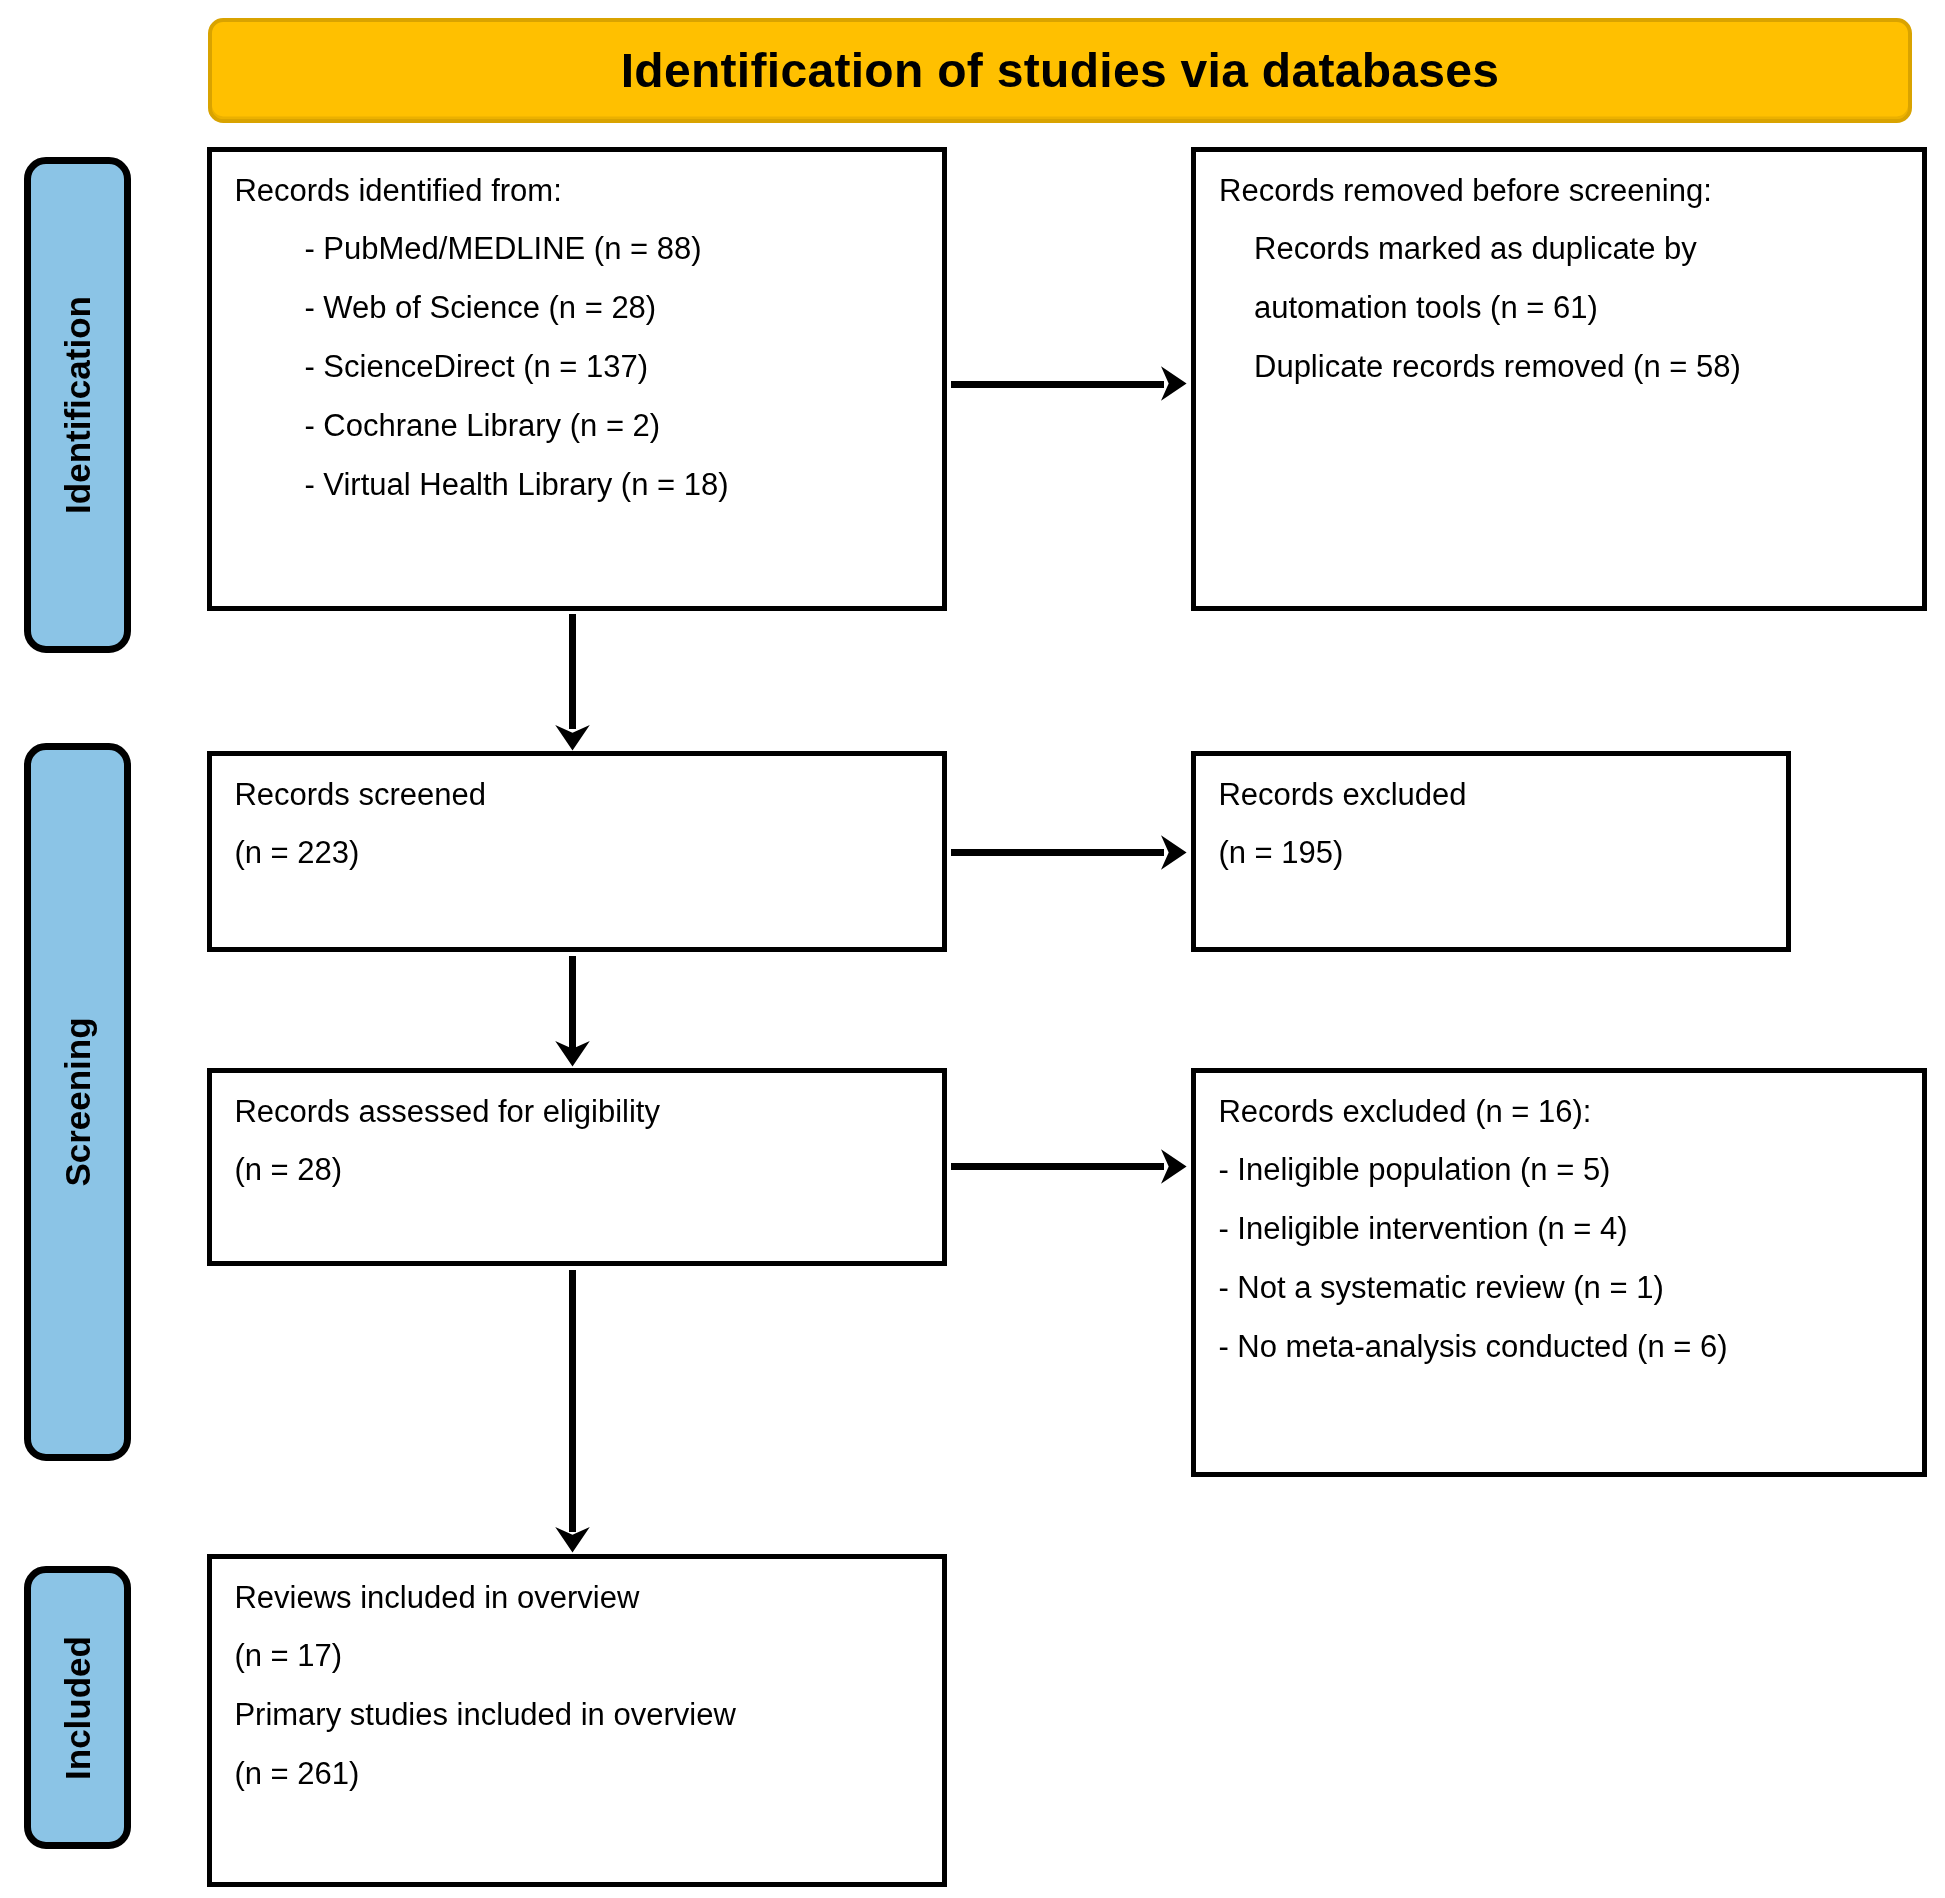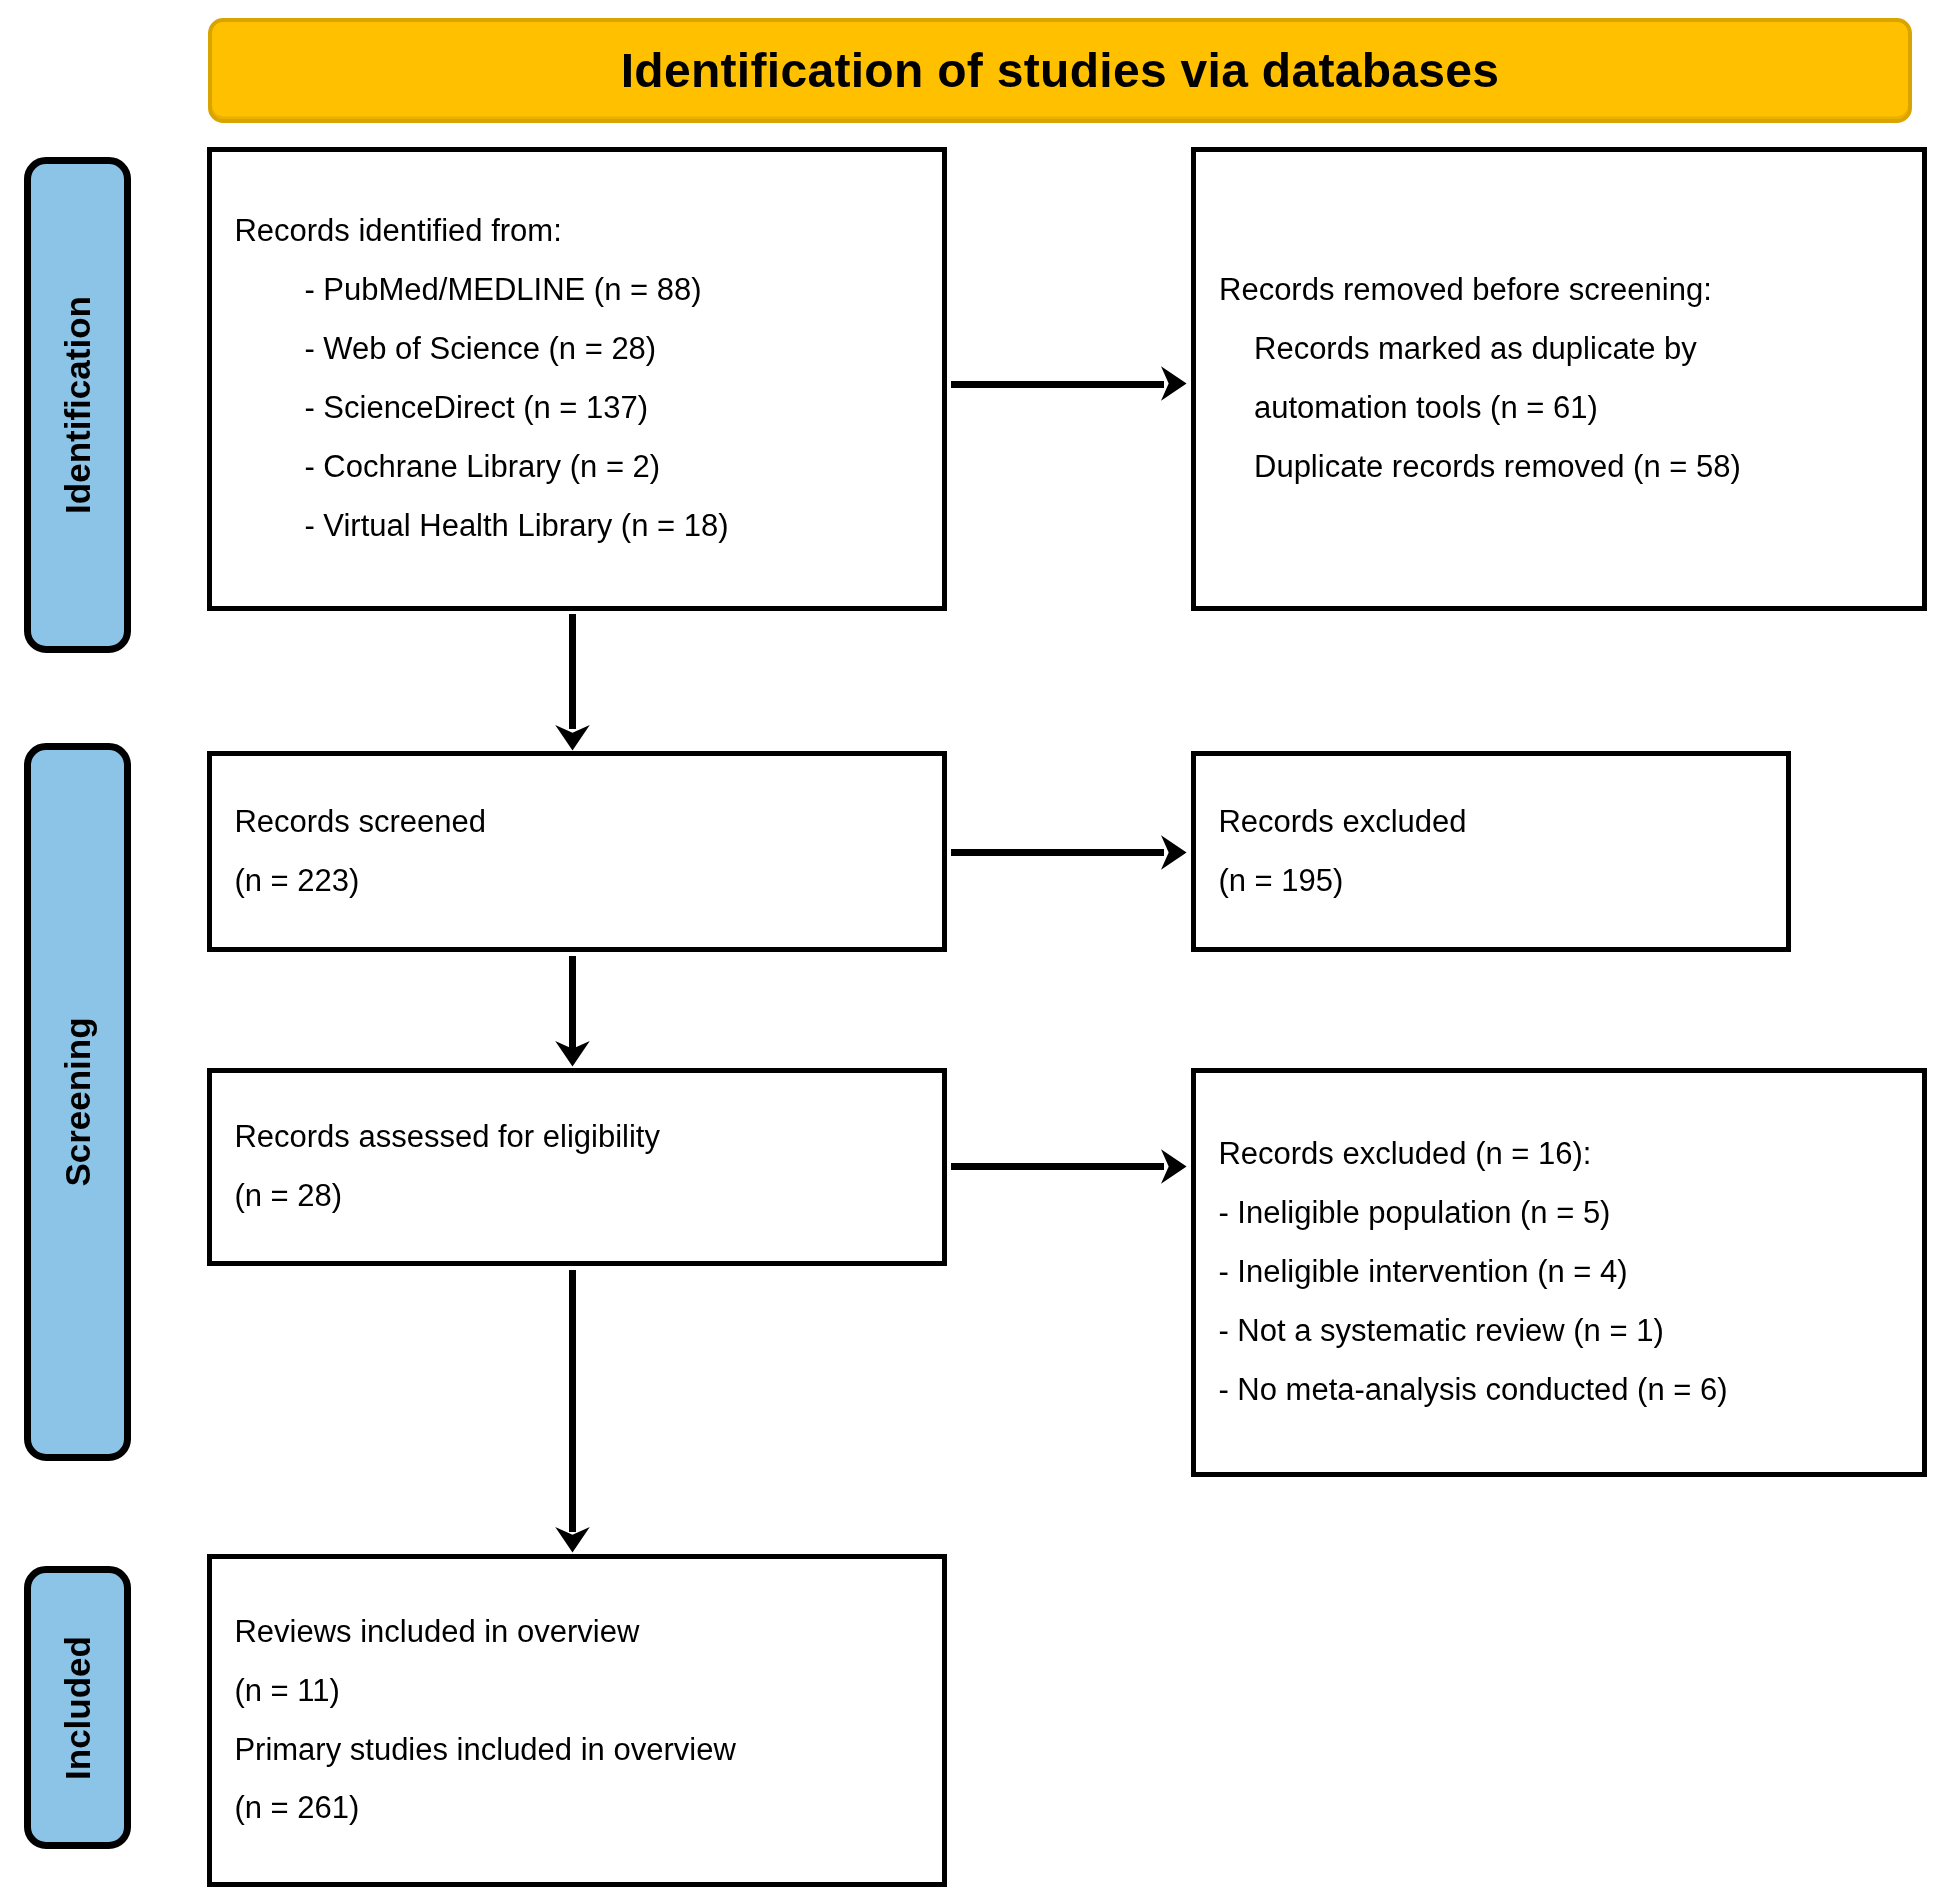--- a/index.html
+++ b/index.html
@@ -49,21 +49,20 @@
     white-space: nowrap;
     font-size: 35px;
     font-weight: bold;
   }
   .box {
     position: absolute;
     background: var(--box-bg);
     border: 5.8px solid var(--line);
     display: flex;
     flex-direction: column;
-    justify-content: center;
     padding: 9.6px 22.4px;
     font-size: 31px;
     line-height: 1.9;
   }
   .box .indent1 { padding-left: 70px; }
   .box .indent2 { padding-left: 35px; }
   .box .wrap-narrow { max-width: 614px; }
   .shaft-v { position: absolute; width: 7px; background: var(--line); }
   .shaft-h { position: absolute; height: 7px; background: var(--line); }
   .arrowhead { position: absolute; display: block; }
@@ -120,21 +119,21 @@
   <div class="box" style="left:1191px; top:1068px; width:736px; height:409px;">
     <div>Records excluded (n = 16):</div>
     <div>- Ineligible population (n = 5)</div>
     <div>- Ineligible intervention (n = 4)</div>
     <div>- Not a systematic review (n = 1)</div>
     <div>- No meta-analysis conducted (n = 6)</div>
   </div>
 
   <div class="box" style="left:207px; top:1554px; width:740px; height:333px;">
     <div>Reviews included in overview</div>
-    <div>(n = 11)</div>
+    <div>(n = 17)</div>
     <div>Primary studies included in overview</div>
     <div>(n = 261)</div>
   </div>
 
   <div class="shaft-v" style="left:569px; top:614px; height:115px;"></div>
   <svg class="arrowhead" style="left:555px; top:725px;" width="35" height="25.6" viewBox="0 0 54 40">
     <path d="M0 0 L27 12 L54 0 L27 40 Z" fill="#000"></path>
   </svg>
 
   <div class="shaft-v" style="left:569px; top:956px; height:93px;"></div>

